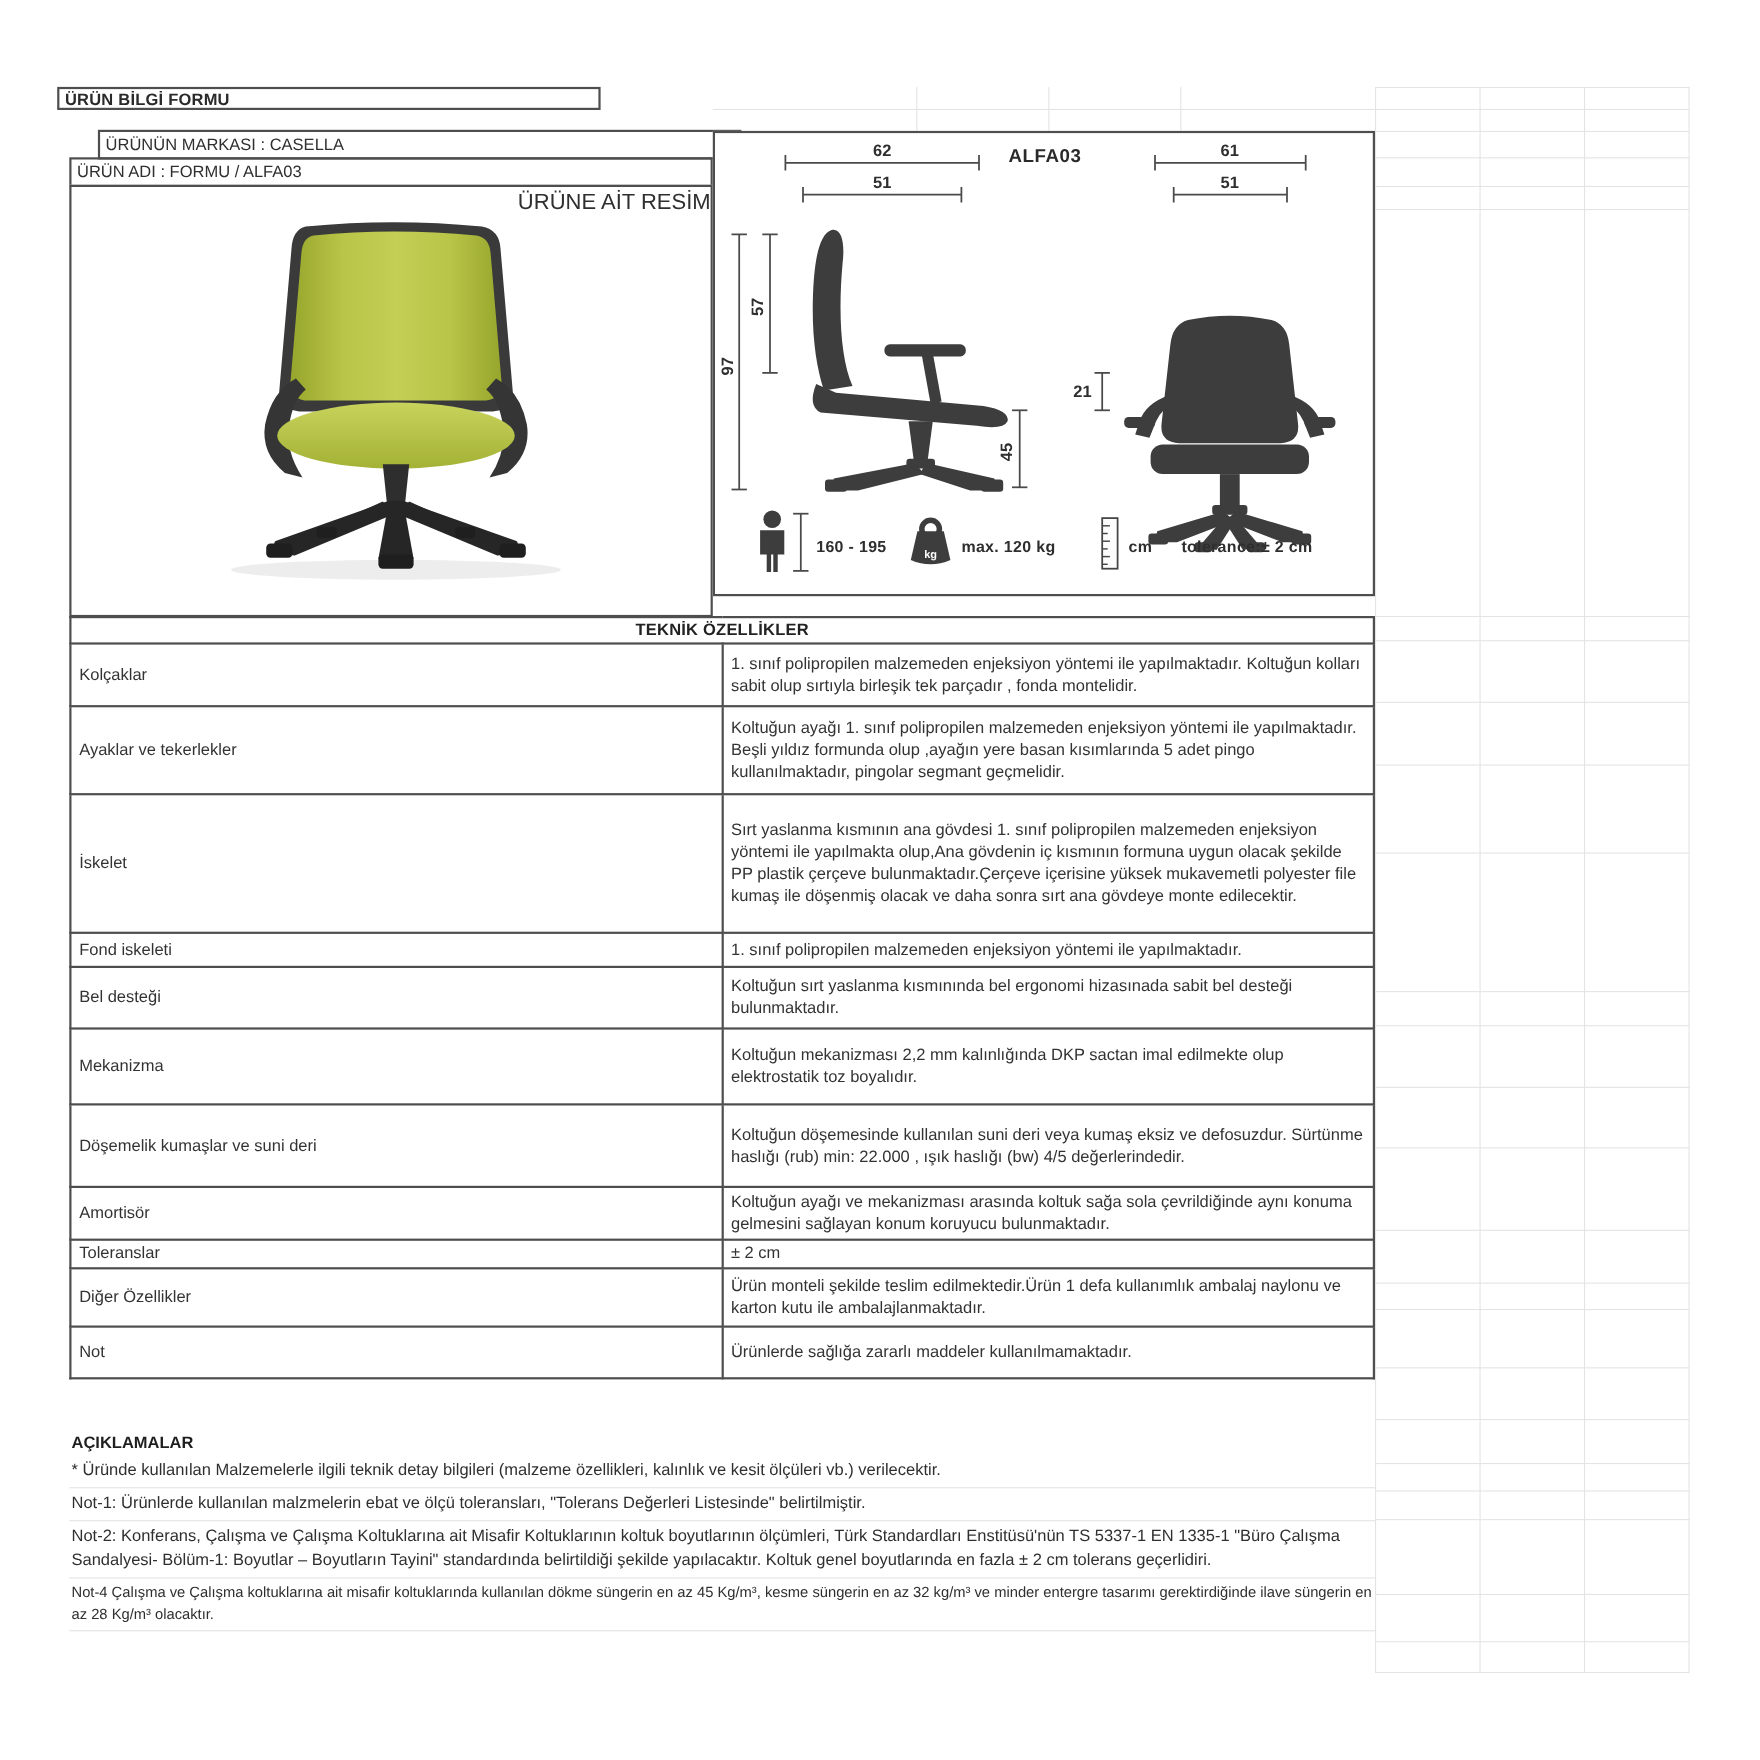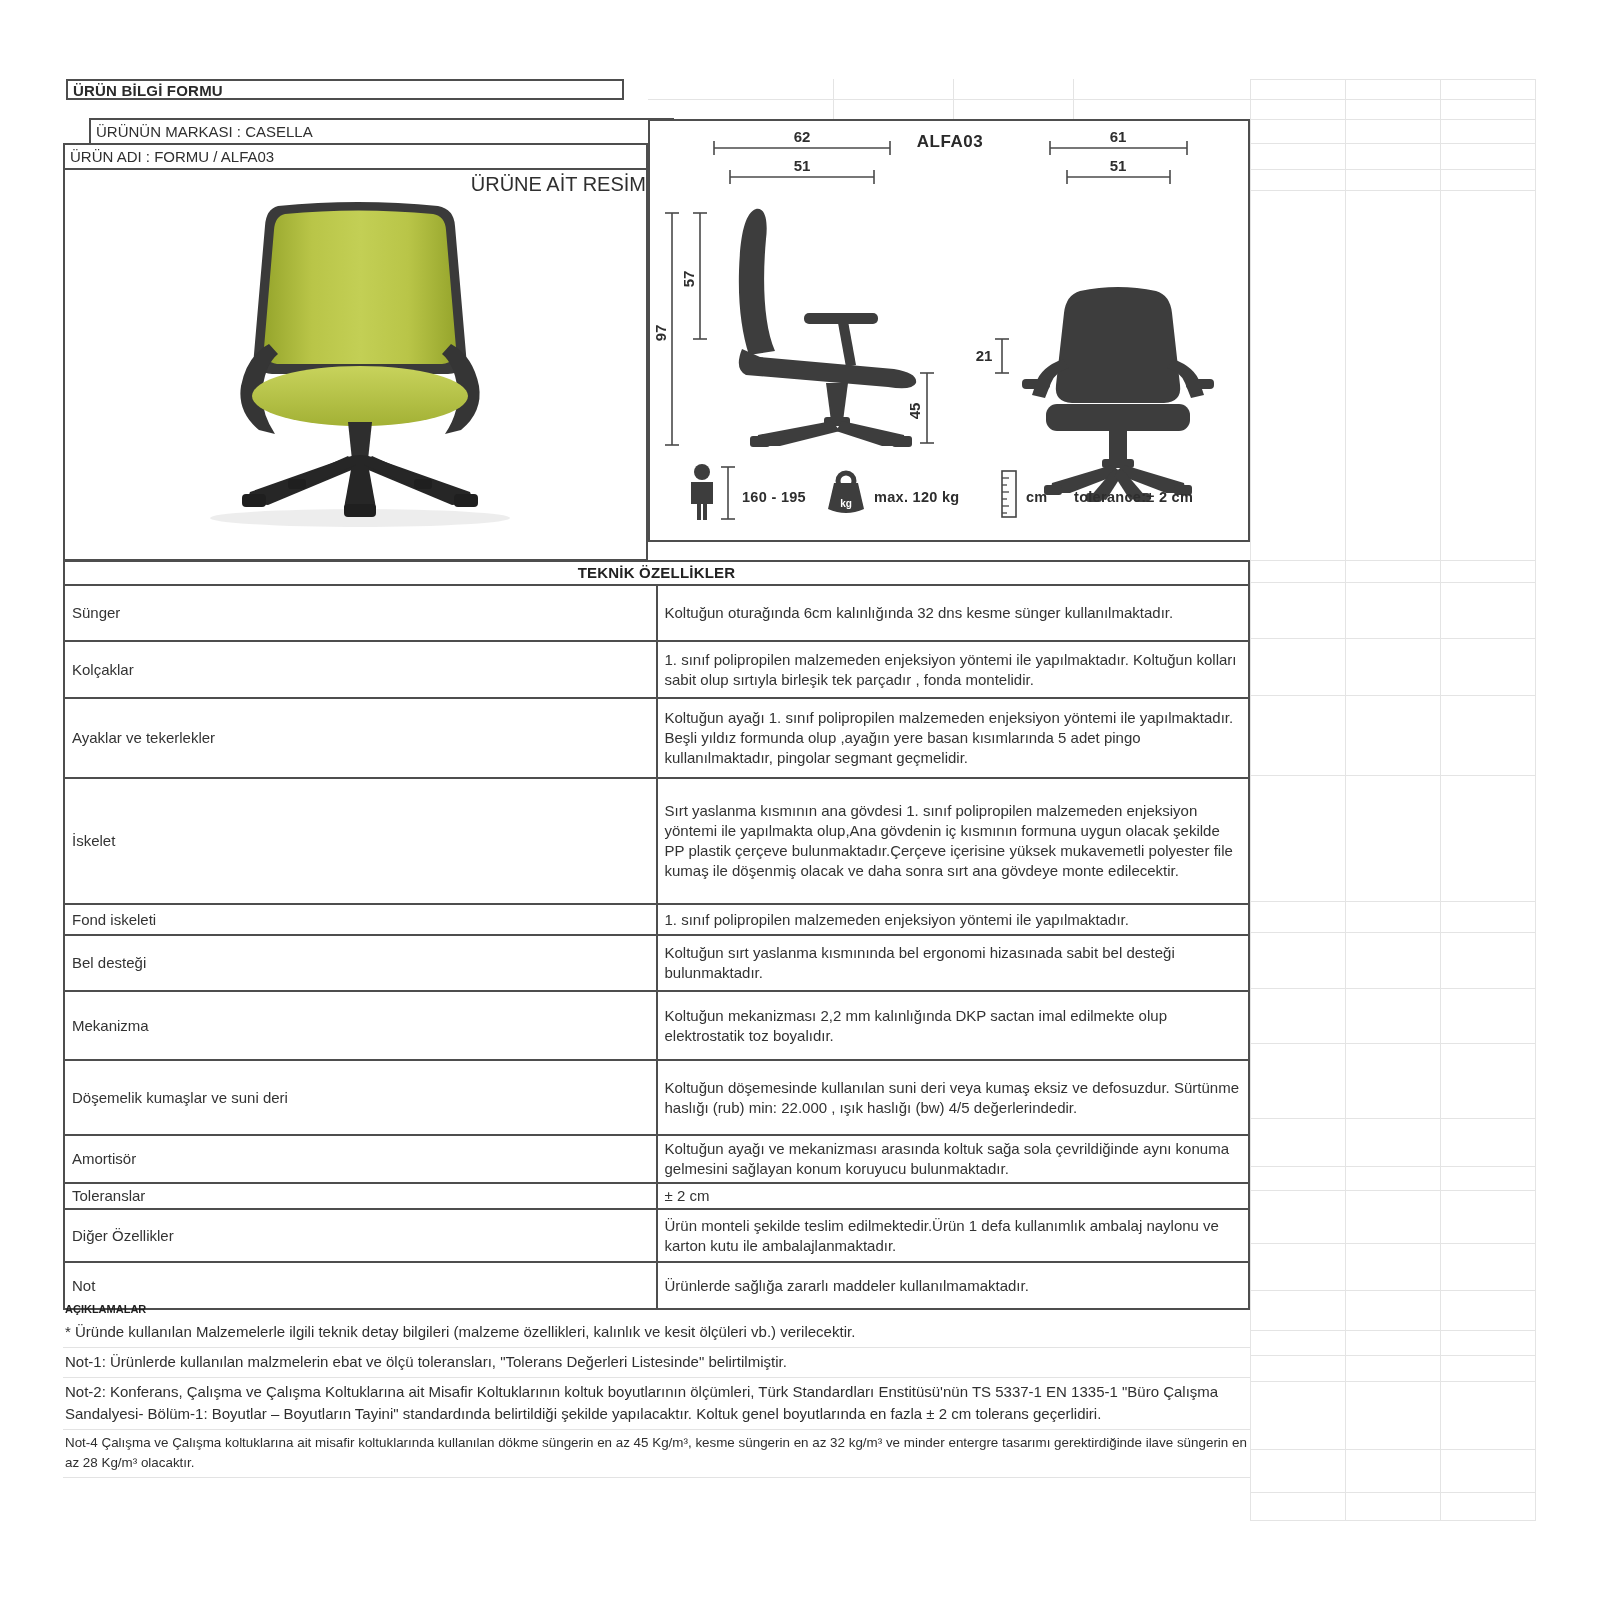--- a/index.html
+++ b/index.html
@@ -17,21 +17,21 @@
   table.spec td {
     border:2px solid #4e4e4e; font-size:15px; line-height:20px;
     color:#333; padding:2px 7px; vertical-align:middle; box-sizing:border-box;
   }
   table.spec td.th {
     text-align:center; font-weight:bold; color:#222; font-size:15px;
     padding:1px; letter-spacing:.2px;
   }
   table.spec td.lbl { width:585px; }
   .notes { font-size:15px; color:#2f2f2f; }
-  .notes .hdr { font-weight:bold; font-size:11px; color:#1f1f1f; padding:2px 2px 3px 2px; }
+  .notes .hdr { font-weight:bold; font-size:15px; color:#1f1f1f; padding:2px 2px 3px 2px; }
   .notes .item { padding:3px 2px 4px 2px; border-bottom:1px solid #e3e3e3; line-height:22px; }
   .notes .item.small { font-size:13.4px; line-height:20px; }
   .gl { position:absolute; background:#e4e4e4; }
   svg text { font-family:"Liberation Sans","DejaVu Sans",sans-serif; }
   .dimlabel { font-size:15px; font-weight:bold; fill:#2e2e2e; }
   .legendtext { font-size:14.5px; font-weight:600; fill:#2e2e2e; letter-spacing:.3px; }
   .modeltext { font-size:17px; font-weight:bold; fill:#2a2a2a; letter-spacing:.5px; }
   .dim { stroke:#4a4a4a; stroke-width:1.6; }
 </style>
 </head>
@@ -66,21 +66,21 @@
   <div class="gl" style="left:1250px;top:1190px;width:286px;height:1px;"></div>
   <div class="gl" style="left:1250px;top:1243px;width:286px;height:1px;"></div>
   <div class="gl" style="left:1250px;top:1290px;width:286px;height:1px;"></div>
   <div class="gl" style="left:1250px;top:1330px;width:286px;height:1px;"></div>
   <div class="gl" style="left:1250px;top:1355px;width:286px;height:1px;"></div>
   <div class="gl" style="left:1250px;top:1381px;width:286px;height:1px;"></div>
   <div class="gl" style="left:1250px;top:1449px;width:286px;height:1px;"></div>
   <div class="gl" style="left:1250px;top:1492px;width:286px;height:1px;"></div>
   <div class="gl" style="left:1250px;top:1520px;width:286px;height:1px;"></div>
 
-  <div class="abs box titlecell" style="left:66px;top:79px;width:558px;height:21px;"><span>ÜRÜN BİLGİ FORMU</span></div>
+  <div class="abs box titlecell" style="left:52px;top:79px;width:494px;height:21px;"><span>ÜRÜN BİLGİ FORMU</span></div>
 
   <div class="abs box plaincell" style="left:63px;top:118px;width:585px;height:27px;margin-left:26px;"><span>ÜRÜNÜN MARKASI : CASELLA</span></div>
 
   <div class="abs box plaincell" style="left:63px;top:143px;width:585px;height:27px;"><span>ÜRÜN ADI : FORMU / ALFA03</span></div>
 
   <div class="abs box" style="left:63px;top:168px;width:585px;height:393px;background:#fff;">
     <div class="caption">ÜRÜNE AİT RESİM</div>
     <svg width="581" height="362" viewBox="0 0 581 362" style="display:block;margin-top:2px;">
       <defs>
         <linearGradient id="gmesh" x1="0" y1="0" x2="1" y2="0">
@@ -243,24 +243,20 @@
 
       <text class="legendtext" x="424" y="381">tolerance:± 2 cm</text>
     </svg>
   </div>
 
   <table class="spec abs" style="left:63px;top:560px;">
     <tbody>
         <tr style="height:22px;">
       <td class="th" colspan="2">TEKNİK ÖZELLİKLER</td>
     </tr>
-    <tr style="height:56px;">
-      <td class="lbl">Sünger</td>
-      <td>Koltuğun oturağında 6cm kalınlığında 32 dns kesme sünger kullanılmaktadır.</td>
-    </tr>
     <tr style="height:57px;">
       <td class="lbl">Kolçaklar</td>
       <td>1. sınıf polipropilen malzemeden enjeksiyon yöntemi ile yapılmaktadır. Koltuğun kolları sabit olup sırtıyla birleşik tek parçadır , fonda montelidir.</td>
     </tr>
     <tr style="height:80px;">
       <td class="lbl">Ayaklar ve tekerlekler</td>
       <td>Koltuğun ayağı 1. sınıf polipropilen malzemeden enjeksiyon yöntemi ile yapılmaktadır. Beşli yıldız formunda olup ,ayağın yere basan kısımlarında 5 adet pingo kullanılmaktadır, pingolar segmant geçmelidir.</td>
     </tr>
     <tr style="height:126px;">
       <td class="lbl">İskelet</td>

